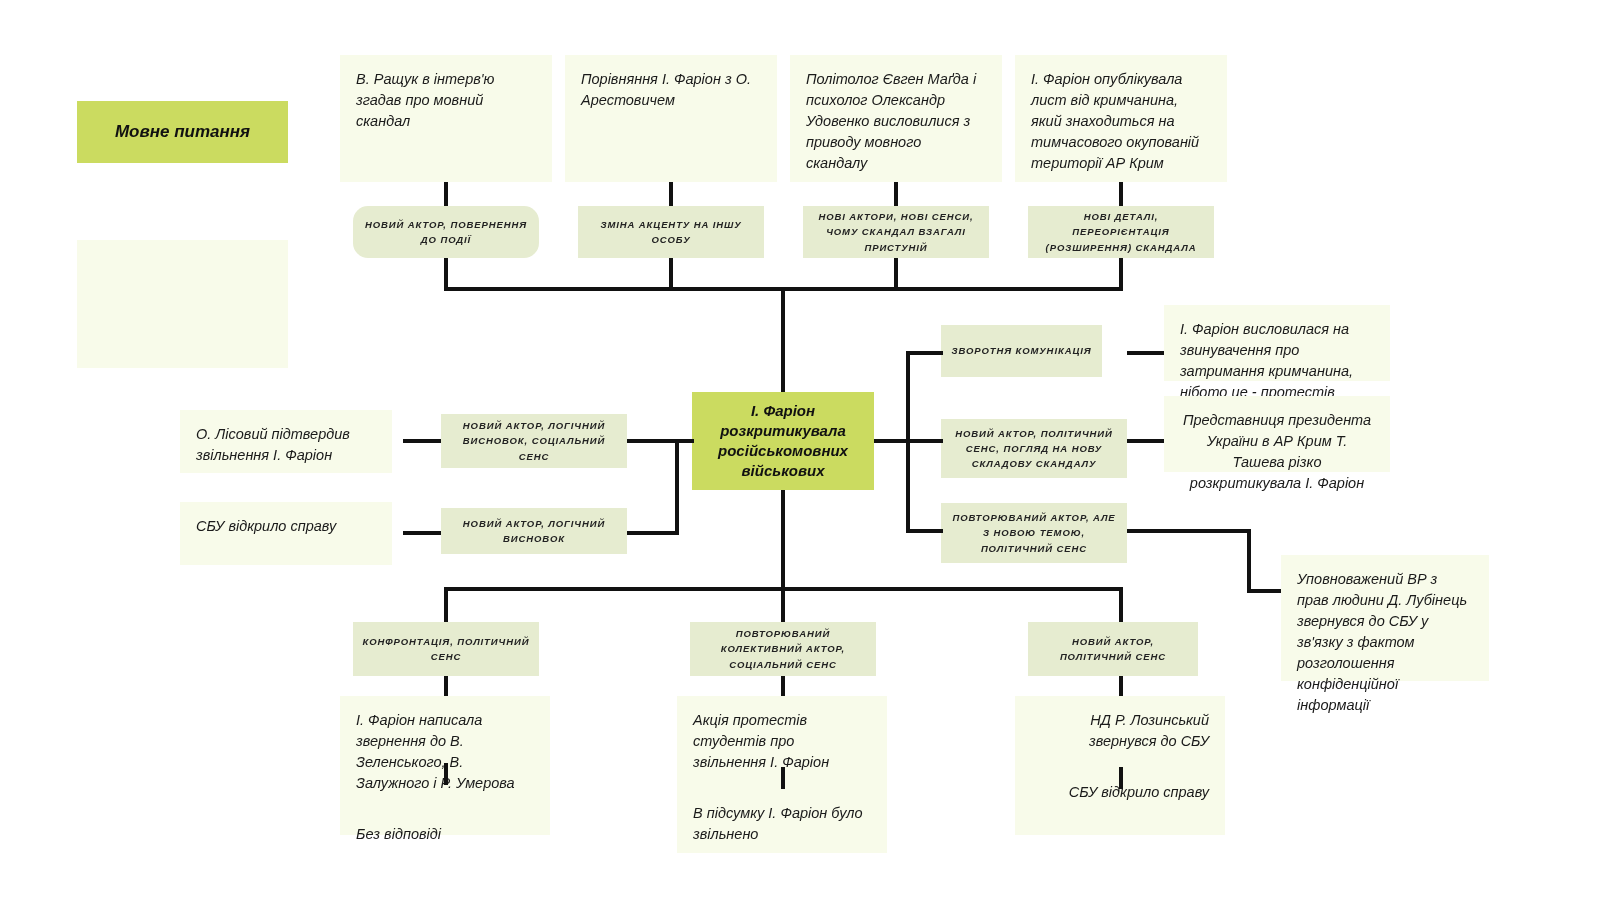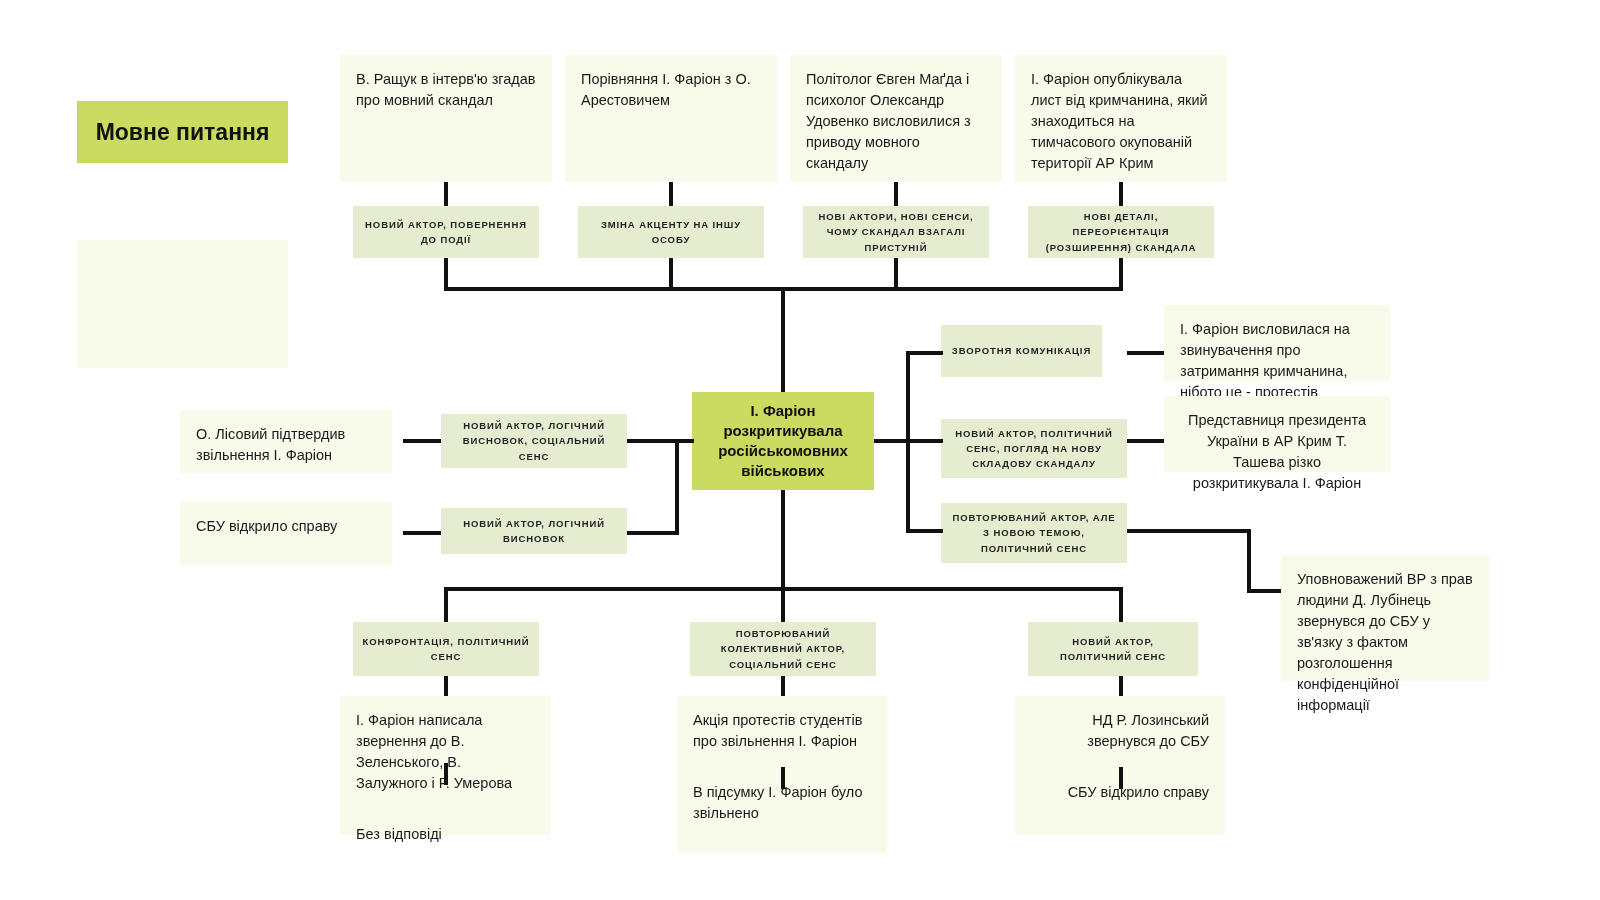--- a/index.html
+++ b/index.html
@@ -1,29 +1,29 @@
 <!DOCTYPE html>
 <html><head>
 <meta charset="utf-8">
 <style>
   html,body{margin:0;padding:0;background:#ffffff;}
   body{width:1600px;height:900px;font-family:"Liberation Sans","DejaVu Sans",sans-serif;}
   #stage{position:relative;width:1600px;height:900px;overflow:hidden;background:#fff;}
 
-  .box{position:absolute;box-sizing:border-box;}
+  .box{position:absolute;box-sizing:border-box;font-style:italic;}
 
   
   .event{background:#f8fbea;color:#1a1a1a;font-size:14.5px;line-height:1.45;padding:14px 16px;}
   
   .label{background:#e6ecd0;color:#222;font-size:9.5px;line-height:1.6;letter-spacing:.9px;
          text-transform:uppercase;font-weight:600;display:flex;align-items:center;justify-content:center;
          text-align:center;padding:6px 8px;}
   
   .hl{background:#cbdb60;color:#111;font-weight:bold;display:flex;align-items:center;justify-content:center;text-align:center;}
-  .hl.title{font-size:23px;}
+  .hl.title{font-size:17px;}
   .hl.center{font-size:15px;line-height:1.32;}
   .blank{background:#f8fbea;}
 
   
   .ln{position:absolute;background:#111;}
   .v{width:4px;}
   .h{height:4px;}
 
   .evt2{margin-top:30px;}
 </style>
@@ -39,21 +39,21 @@
   <div class="box event" style="left:340px;top:55px;width:212px;height:127px;">В. Ращук в інтерв'ю згадав про мовний скандал</div>
   <div class="box event" style="left:565px;top:55px;width:212px;height:127px;">Порівняння І. Фаріон з О. Арестовичем</div>
   <div class="box event" style="left:790px;top:55px;width:212px;height:127px;">Політолог Євген Маґда і психолог Олександр Удовенко висловилися з приводу мовного скандалу</div>
   <div class="box event" style="left:1015px;top:55px;width:212px;height:127px;">І. Фаріон опублікувала лист від кримчанина, який знаходиться на тимчасового окупованій території АР Крим</div>
 
   <div class="ln v" style="left:444px;top:182px;height:24px;"></div>
   <div class="ln v" style="left:669px;top:182px;height:24px;"></div>
   <div class="ln v" style="left:894px;top:182px;height:24px;"></div>
   <div class="ln v" style="left:1119px;top:182px;height:24px;"></div>
 
-  <div class="box label" style="left:353px;top:206px;width:186px;height:52px;">НОВИЙ АКТОР, ПОВЕРНЕННЯ ДО ПОДІЇ</div>
+  <div class="box label" style="left:353px;top:206px;width:186px;height:52px;border-radius:15px;">НОВИЙ АКТОР, ПОВЕРНЕННЯ ДО ПОДІЇ</div>
   <div class="box label" style="left:578px;top:206px;width:186px;height:52px;">ЗМІНА АКЦЕНТУ НА ІНШУ ОСОБУ</div>
   <div class="box label" style="left:803px;top:206px;width:186px;height:52px;">НОВІ АКТОРИ, НОВІ СЕНСИ, ЧОМУ СКАНДАЛ ВЗАГАЛІ ПРИСТУНІЙ</div>
   <div class="box label" style="left:1028px;top:206px;width:186px;height:52px;">НОВІ ДЕТАЛІ, ПЕРЕОРІЄНТАЦІЯ (РОЗШИРЕННЯ) СКАНДАЛА</div>
 
   <div class="ln v" style="left:444px;top:258px;height:32px;"></div>
   <div class="ln v" style="left:669px;top:258px;height:32px;"></div>
   <div class="ln v" style="left:894px;top:258px;height:32px;"></div>
   <div class="ln v" style="left:1119px;top:258px;height:32px;"></div>
 
   <div class="ln h" style="left:444px;top:287px;width:679px;"></div>

